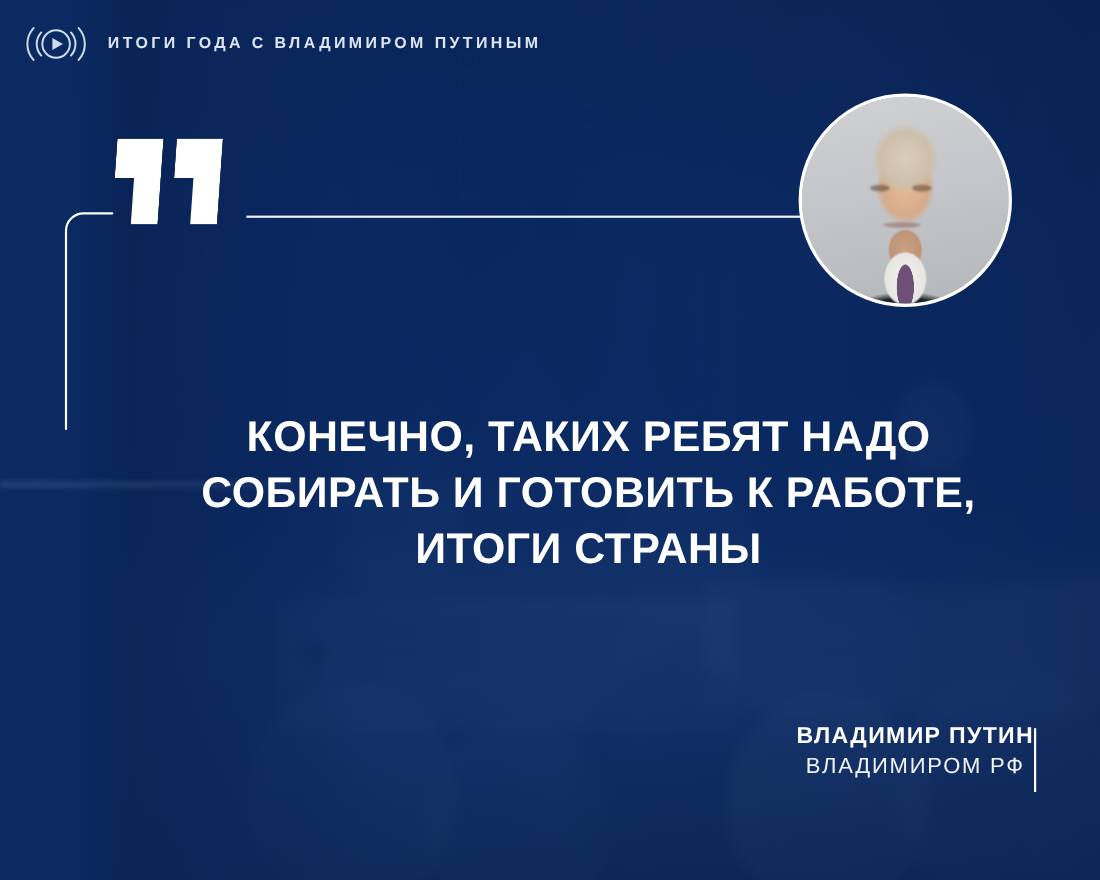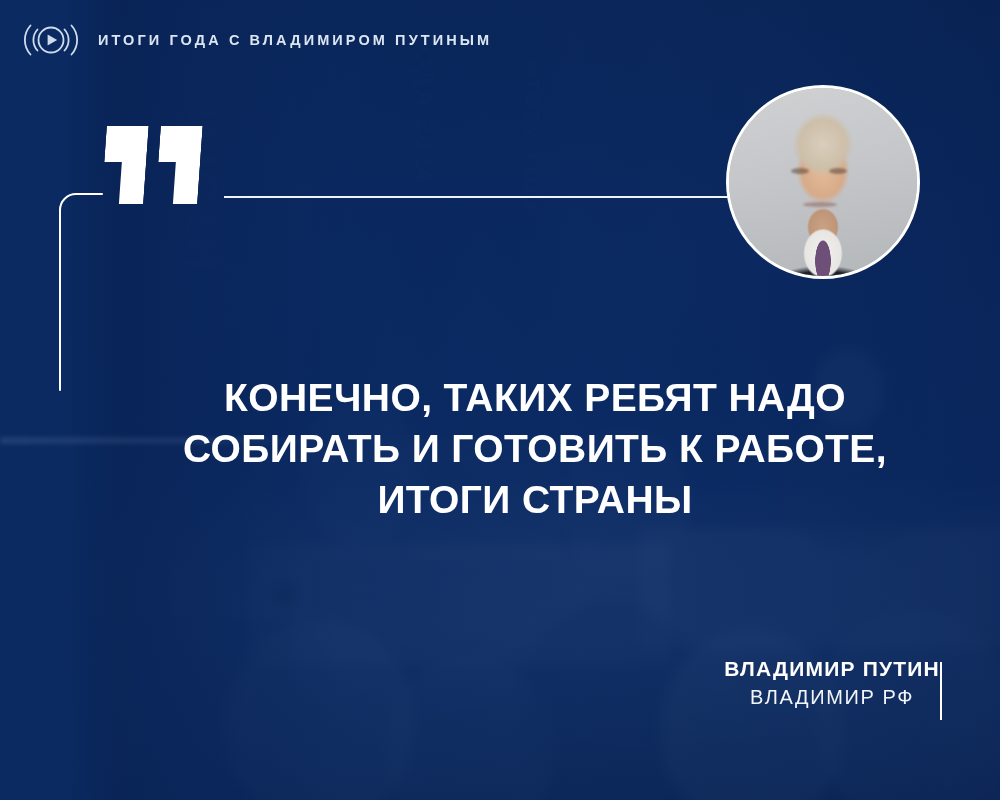--- a/index.html
+++ b/index.html
@@ -363,18 +363,18 @@
     
     <div class="quote-text">
       <span class="ln">КОНЕЧНО, ТАКИХ РЕБЯТ НАДО</span>
       <span class="ln">СОБИРАТЬ И ГОТОВИТЬ К РАБОТЕ,</span>
       <span class="ln">ИТОГИ СТРАНЫ</span>
     </div>
 
     
     <div class="attribution">
       <div class="attr-name">ВЛАДИМИР ПУТИН</div>
-      <div class="attr-role">ВЛАДИМИР РФ</div>
+      <div class="attr-role">ВЛАДИМИРОМ РФ</div>
     </div>
     <div class="attr-bar"></div>
 
   </div>
 </div>
 
 </body></html>

